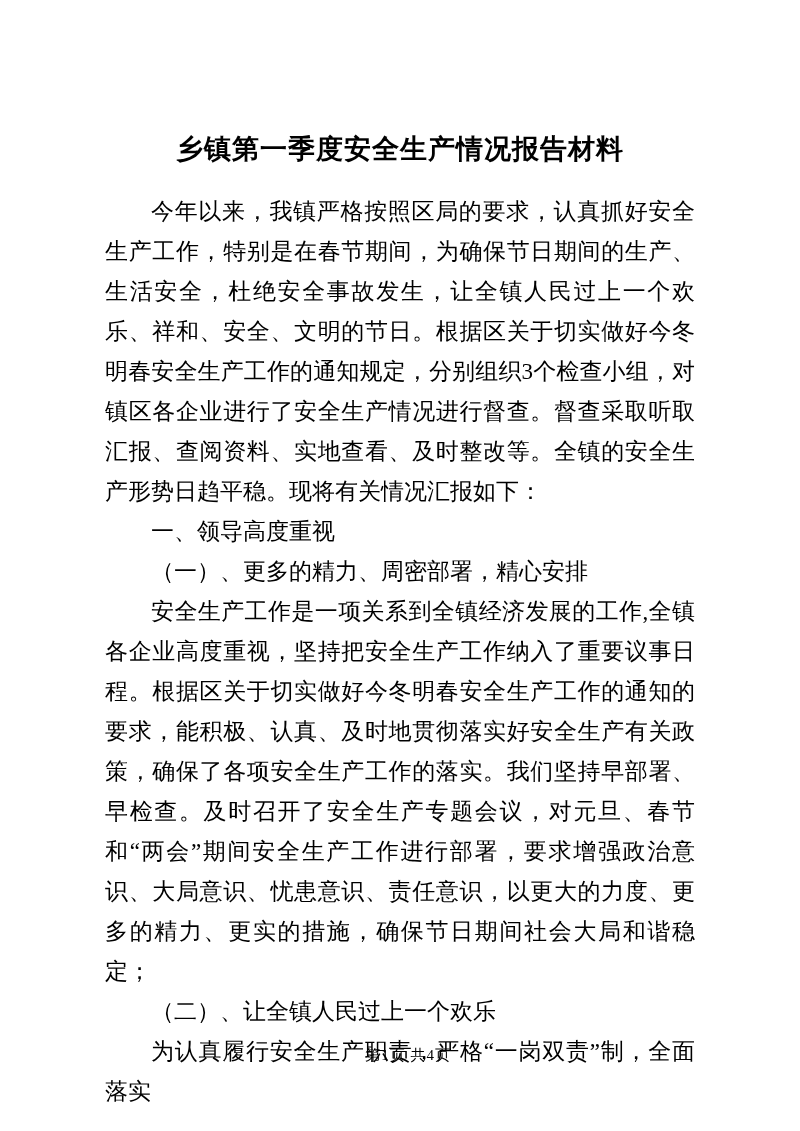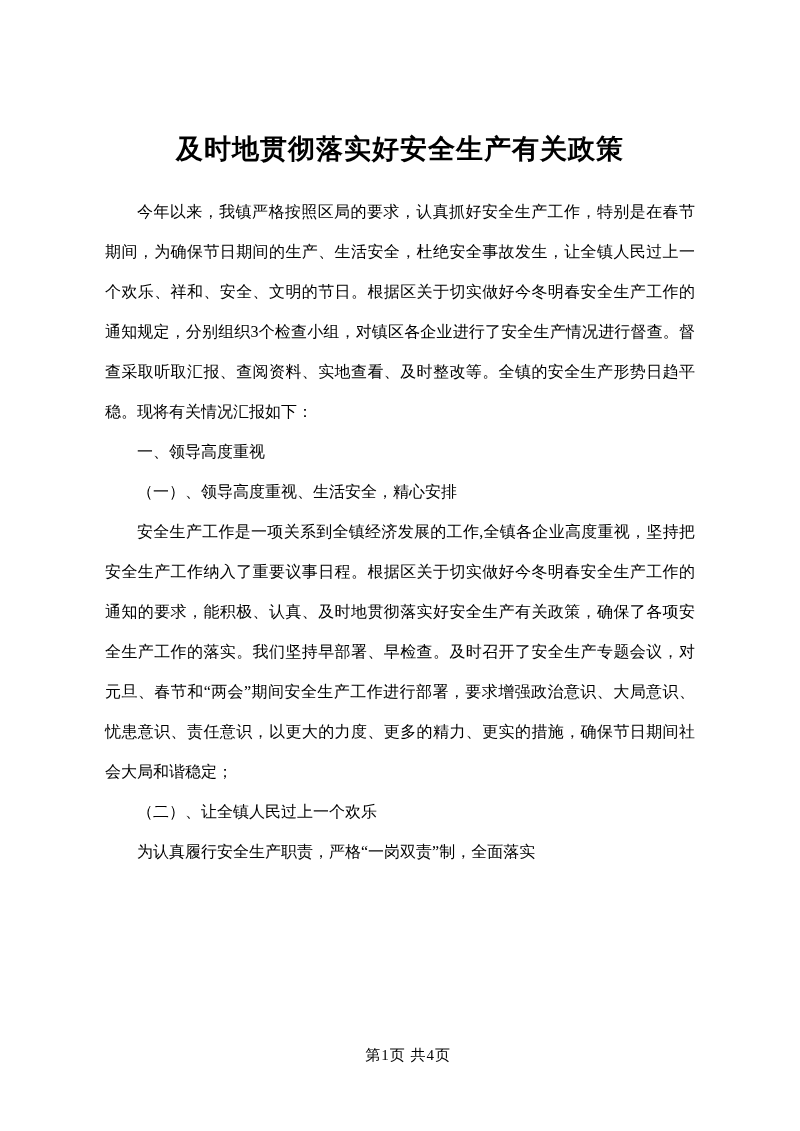--- a/index.html
+++ b/index.html
@@ -25,21 +25,21 @@
     font-size: 27px;
     font-weight: bold;
     text-align: center;
     line-height: 34px;
     margin-bottom: 26px;
     letter-spacing: 1px;
   }
 
   .doc-body p {
     font-family: "Liberation Serif", serif;
-    font-size: 16px;
+    font-size: 23px;
     line-height: 40px;
     text-align: justify;
     text-indent: 2em;
     color: #000000;
     word-break: break-all;
   }
 
   .doc-footer {
     position: absolute;
     left: 16px;
@@ -53,27 +53,27 @@
     font-size: 15px;
     color: #000000;
     letter-spacing: 1px;
   }
 </style>
 </head>
 <body>
 
 <div class="doc-page">
 
-  <h1 class="doc-title">及时地贯彻落实好安全生产有关政策</h1>
+  <h1 class="doc-title">乡镇第一季度安全生产情况报告材料</h1>
 
   <div class="doc-body">
 
   <p>今年以来，我镇严格按照区局的要求，认真抓好安全生产工作，特别是在春节期间，为确保节日期间的生产、生活安全，杜绝安全事故发生，让全镇人民过上一个欢乐、祥和、安全、文明的节日。根据区关于切实做好今冬明春安全生产工作的通知规定，分别组织3个检查小组，对镇区各企业进行了安全生产情况进行督查。督查采取听取汇报、查阅资料、实地查看、及时整改等。全镇的安全生产形势日趋平稳。现将有关情况汇报如下：</p>
       <p>一、领导高度重视</p>
-      <p>（一）、领导高度重视、生活安全，精心安排</p>
+      <p>（一）、更多的精力、周密部署，精心安排</p>
       <p>安全生产工作是一项关系到全镇经济发展的工作,全镇各企业高度重视，坚持把安全生产工作纳入了重要议事日程。根据区关于切实做好今冬明春安全生产工作的通知的要求，能积极、认真、及时地贯彻落实好安全生产有关政策，确保了各项安全生产工作的落实。我们坚持早部署、早检查。及时召开了安全生产专题会议，对元旦、春节和“两会”期间安全生产工作进行部署，要求增强政治意识、大局意识、忧患意识、责任意识，以更大的力度、更多的精力、更实的措施，确保节日期间社会大局和谐稳定；</p>
       <p>（二）、让全镇人民过上一个欢乐</p>
       <p>为认真履行安全生产职责，严格“一岗双责”制，全面落实</p>
     </div>
 
   <div class="doc-footer">
     <span>第1页 共4页</span>
   </div>
 
 </div>

